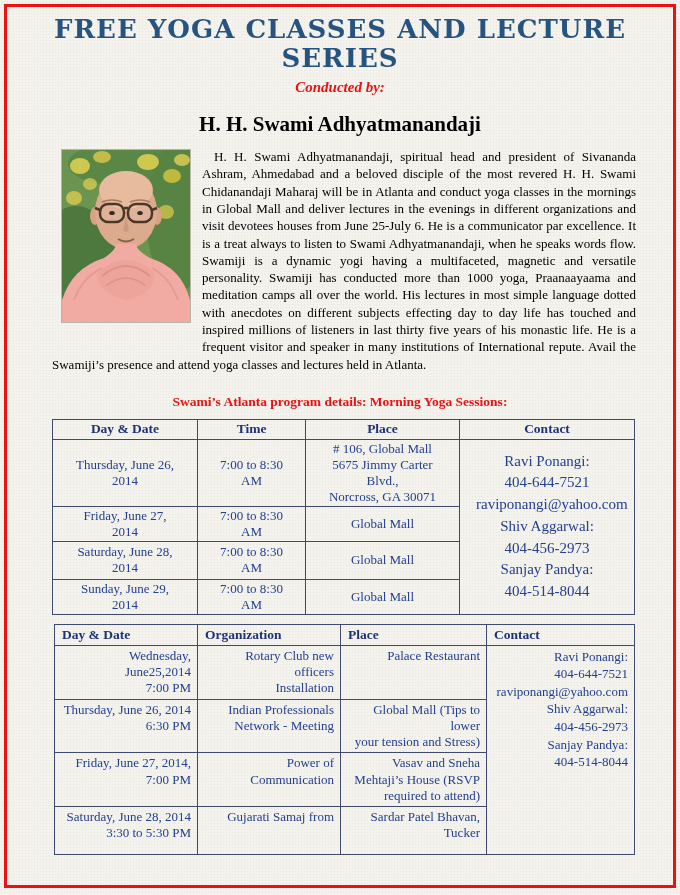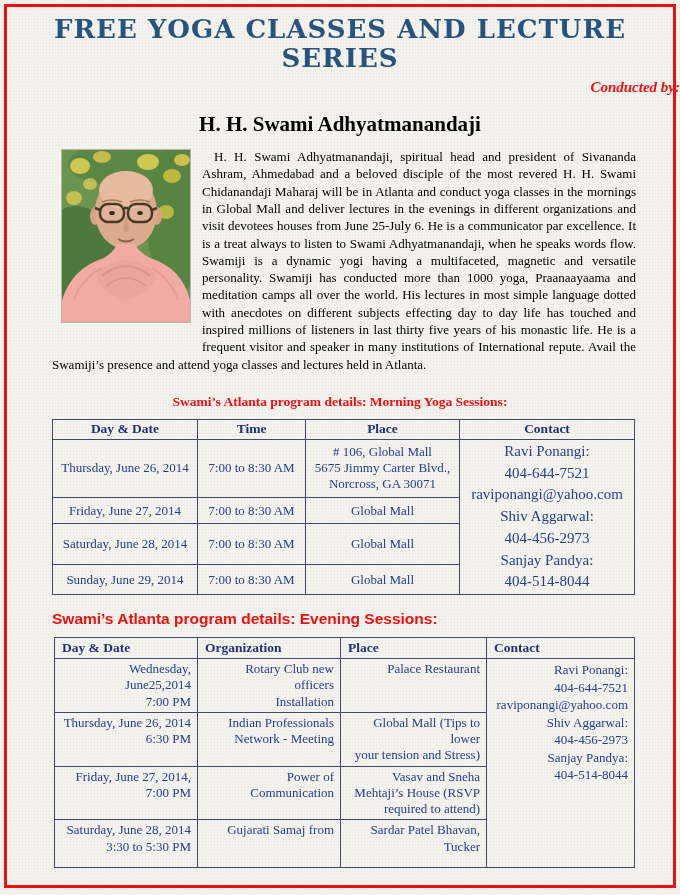--- a/index.html
+++ b/index.html
@@ -11,34 +11,34 @@
     font-family:"Liberation Serif", serif;
     color:#000;overflow:hidden;
   }
   .frame{position:absolute;left:4px;top:4px;right:4px;bottom:7px;border:3px solid #ee1111;pointer-events:none;}
   .content{position:absolute;left:0;top:0;width:100%;padding-top:15px;box-sizing:border-box;}
 
   .title{
     text-align:center;font-family:"DejaVu Serif", serif;font-weight:bold;
     font-size:26px;letter-spacing:1px;color:#27537f;line-height:1.1;
   }
-  .conducted{text-align:right;color:#ee1111;font-weight:bold;font-style:italic;font-size:15px;margin-top:7px;}
+  .conducted{text-align:center;color:#ee1111;font-weight:bold;font-style:italic;font-size:15px;margin-top:7px;}
   .speaker{text-align:center;font-weight:bold;font-size:21px;margin-top:16px;}
 
   .intro{margin:11px 44px 0 52px;}
   .photo-wrap{float:left;width:128px;height:172px;margin:2px 12px 30px 10px;outline:1px solid #b9b4a6;}
   .photo-wrap svg{display:block;width:128px;height:172px;}
   .intro-text{font-size:13px;line-height:1.33;text-align:justify;text-indent:12px;}
   .clear{clear:both;}
 
   .h-morning{margin-top:21px;text-align:center;color:#ee1111;font-weight:bold;font-size:13.5px;}
   .h-evening{margin:15px 0 0 52px;font-family:"Liberation Sans", sans-serif;font-weight:bold;color:#ee1111;font-size:15.5px;}
 
   table{border-collapse:collapse;table-layout:fixed;}
-  td,th{border:1px solid #3f4a6e;color:#24408f;font-size:13px;padding:1px 0;box-sizing:border-box;}
+  td,th{border:1px solid #3f4a6e;color:#24408f;font-size:13px;padding:1px 16px;box-sizing:border-box;}
   th{color:#1f3178;font-weight:bold;font-size:13.5px;}
   .pre{white-space:pre-line;}
 
   .tbl-m{margin:9px 0 0 52px;width:582px;}
   .tbl-m th{text-align:center;height:20px;}
   .tbl-m td{text-align:center;vertical-align:middle;}
   .tbl-m .c1{width:145px}.tbl-m .c2{width:108px}.tbl-m .c3{width:154px}.tbl-m .c4{width:175px}
   .tbl-m .r1{height:54px}.tbl-m .r2{height:24px}.tbl-m .r3{height:38px}.tbl-m .r4{height:28px}
   .tbl-m .contact{font-size:15px;line-height:1.45;}
 
@@ -144,21 +144,20 @@
         <td>Global Mall</td>
       </tr>
       <tr class="r4">
         <td>Sunday, June 29, 2014</td>
         <td>7:00 to 8:30 AM</td>
         <td>Global Mall</td>
       </tr>
     </tbody>
       </table>
 
-    <div class="h-evening">Swami’s Atlanta program details: Evening Sessions:</div>
 
     <table class="tbl-e">
       <tbody>
           <tr>
         <th class="c1">Day &amp; Date</th>
         <th class="c2">Organization</th>
         <th class="c3">Place</th>
         <th class="c4">Contact</th>
       </tr>
       <tr class="r1">

